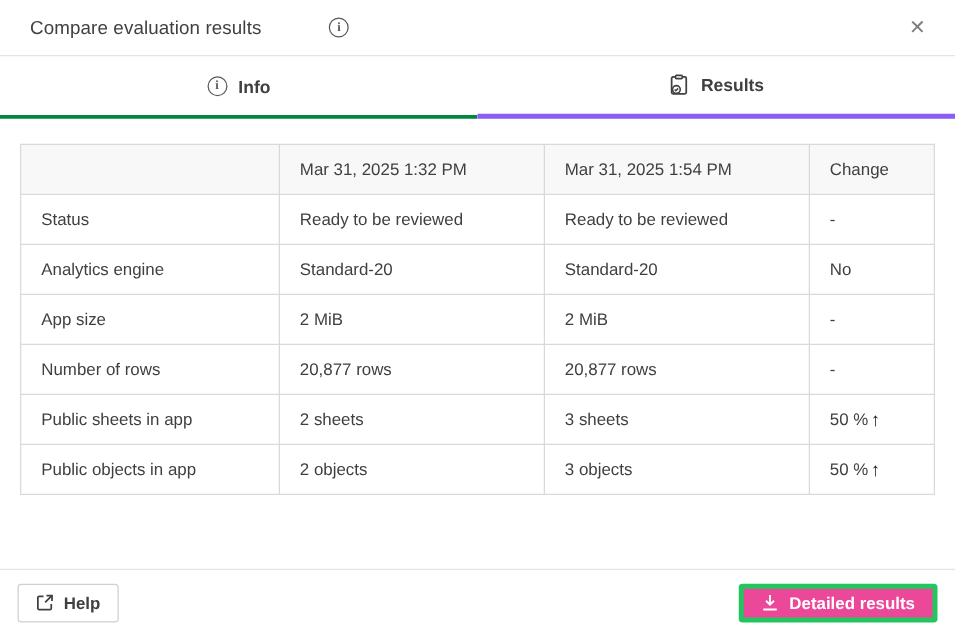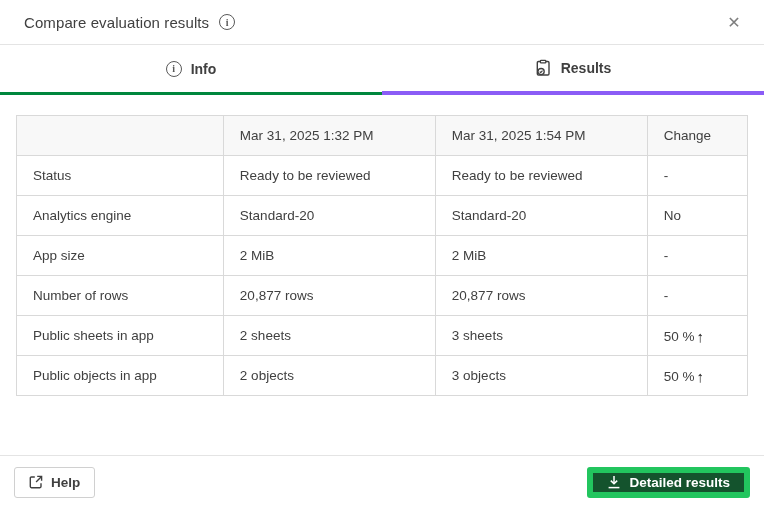--- a/index.html
+++ b/index.html
@@ -1,20 +1,20 @@
 <!DOCTYPE html>
 <html><head>
 <meta charset="utf-8">
 <style>
   * { margin:0; padding:0; box-sizing:border-box; }
   html,body { width:764px; height:508px; background:#fff; font-family:"Liberation Sans", sans-serif; color:#404040; overflow:hidden; }
   .modal { position:relative; width:764px; height:508px; background:#fff; display:flex; flex-direction:column; }
 
   
-  .dlg-header { height:45px; flex:0 0 45px; display:flex; align-items:center; padding:0 24px; border-bottom:1px solid #e4e4e4; position:relative; }
+  .dlg-header { height:45px; flex:0 0 45px; display:flex; align-items:center; padding:0 24px; border-bottom:1px solid #e4e4e4; position:relative;gap:44px; }
   .dlg-title { font-size:15px; font-weight:400; color:#404040; letter-spacing:.1px; }
   .info-circle { display:inline-flex; align-items:center; justify-content:center; width:16px; height:16px; border:1px solid #595959; border-radius:50%; font-size:10px; font-weight:700; color:#595959; margin-left:10px; font-family:"Liberation Serif", serif; }
   .close-btn { position:absolute; right:18px; top:11px; width:24px; height:24px; border:none; background:transparent; color:#7e7e7e; font-size:16px; line-height:24px; cursor:pointer; text-align:center; }
 
   
   .tabs { height:50px; flex:0 0 50px; display:flex; }
   .tab { flex:1; display:flex; align-items:center; justify-content:center; gap:9px; font-size:14px; font-weight:700; color:#404040; border-bottom:4px solid #8b5cf6; cursor:pointer; background:#fff; }
   .tab.active { border-bottom:3px solid #00873d; }
   .tab .icon svg { display:block; }
 
@@ -25,21 +25,21 @@
   thead th { background:#f8f8f8; font-weight:400; color:#404040; }
   col.c-label { width:28.3%; }
   col.c-eval { width:29%; }
   col.c-change { width:13.7%; }
   .up-arrow { font-weight:700; font-size:15px; color:#1a1a1a; margin-left:2px; position:relative; top:1px; }
 
   
   .dlg-footer { position:absolute; left:0; right:0; bottom:0; height:53px; border-top:1px solid #e4e4e4; display:flex; align-items:center; padding:0 14px; background:#fff; }
   .btn { display:inline-flex; align-items:center; gap:8px; font-family:"Liberation Sans", sans-serif; font-size:13.5px; font-weight:700; border-radius:3px; cursor:pointer; height:31px; padding:0 14px;justify-content:flex-end; }
   .btn-outline { background:#fff; border:1px solid #d0d0d0; color:#404040; }
-  .btn-primary { background:#14532d; border:6px solid #22c55e; color:#fff; margin-left:14px; }
+  .btn-primary { background:#ec4899; border:4px solid #22c55e; color:#fff; margin-left:14px; }
   .footer-right { margin-left:auto; display:flex; align-items:center; }
   .btn .icon svg { display:block; }
 </style>
 </head>
 <body>
 
 <div class="modal">
 
   <div class="dlg-header">
     <span class="dlg-title">Compare evaluation results</span>

